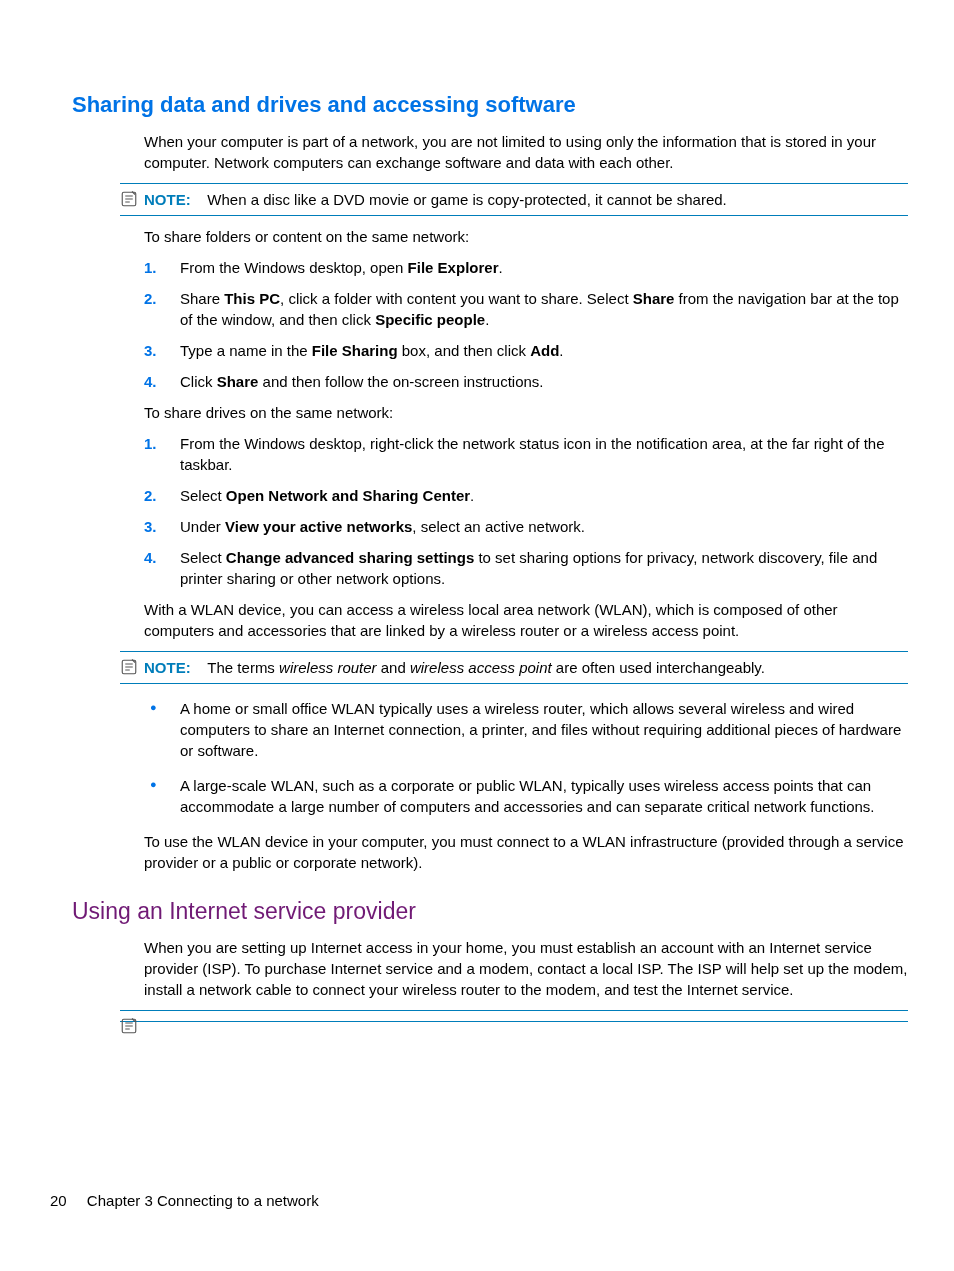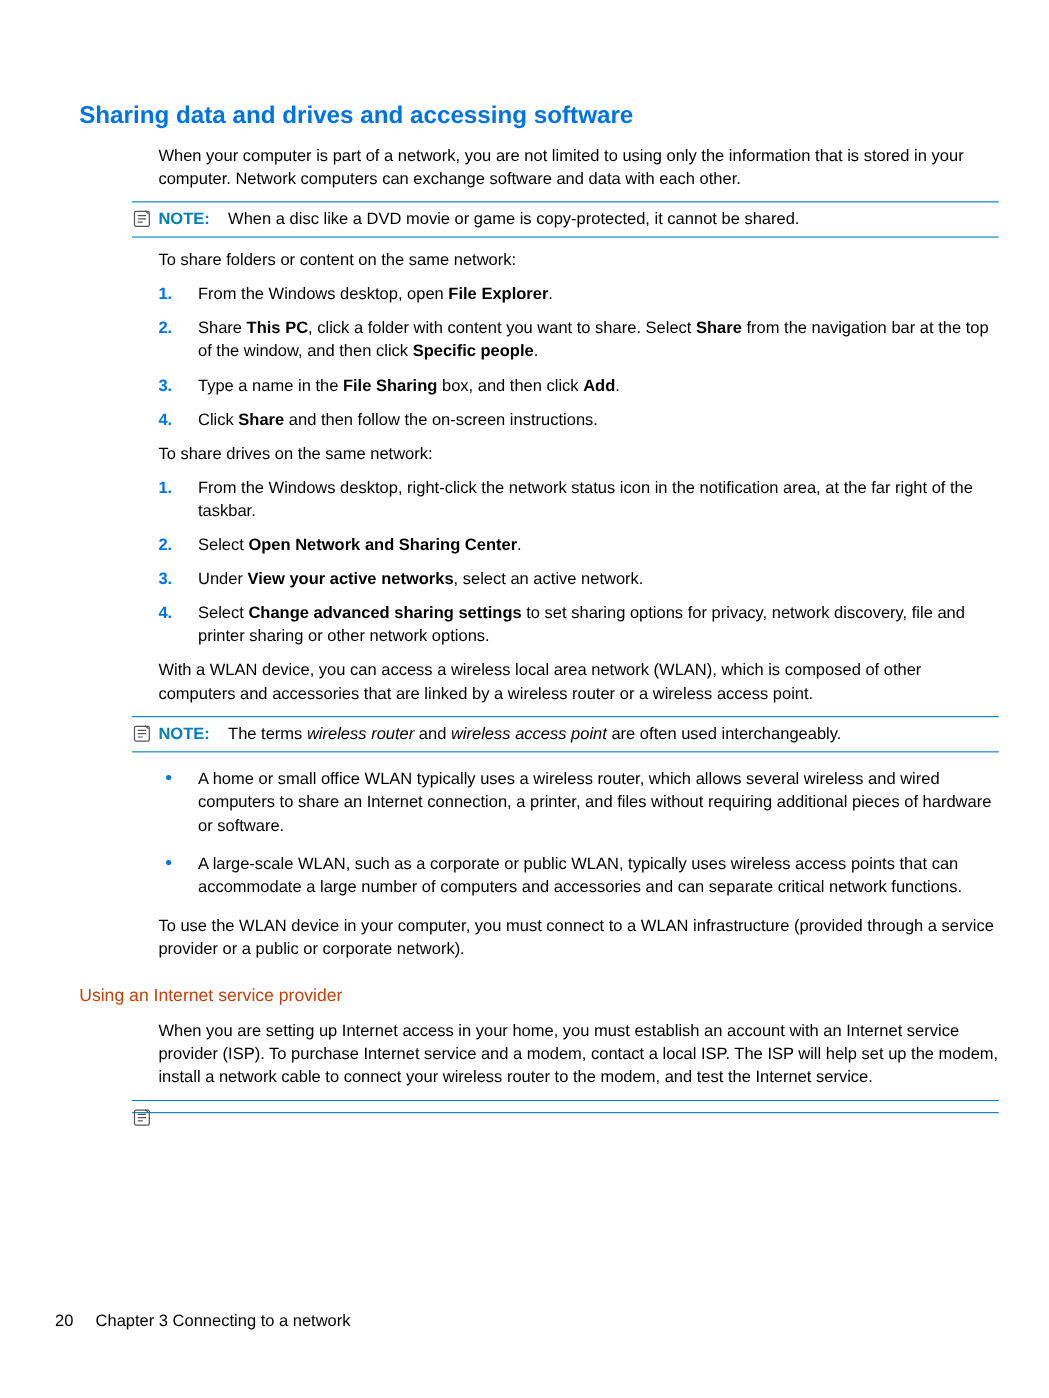--- a/index.html
+++ b/index.html
@@ -18,22 +18,22 @@
     padding: 90px 46px 40px 72px;
     position: relative;
   }
   h1.section-title {
     color: #0073e6;
     font-size: 22px;
     font-weight: bold;
     margin: 0 0 10px 0;
   }
   h2.subsection-title {
-    color: #c2410c;
-    font-size: 16px;
+    color: #701a75;
+    font-size: 23px;
     font-weight: normal;
     margin: 22px 0 10px 0;
   }
   .body-indent {
     margin-left: 72px;
   }
   p {
     margin: 8px 0;
   }
   .note-block {

